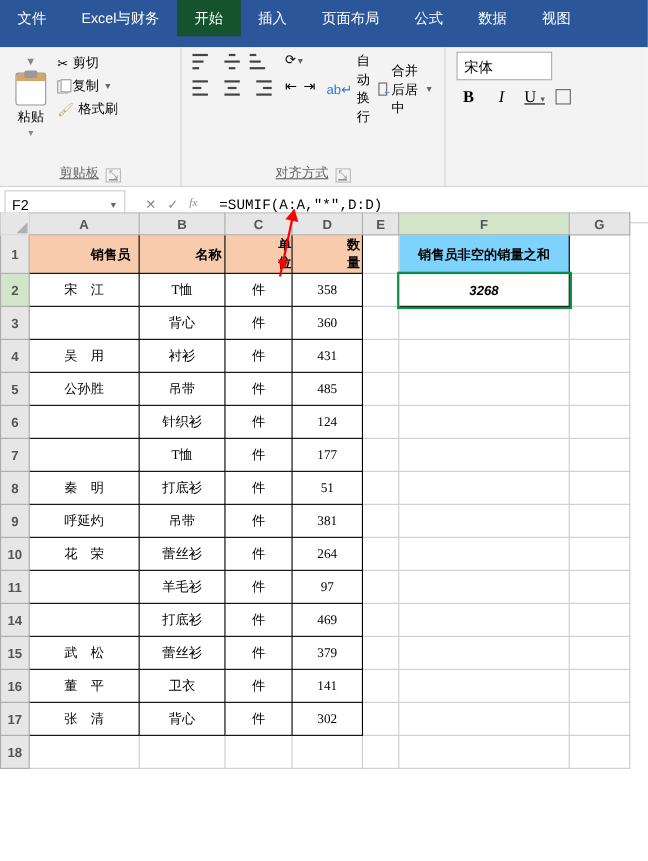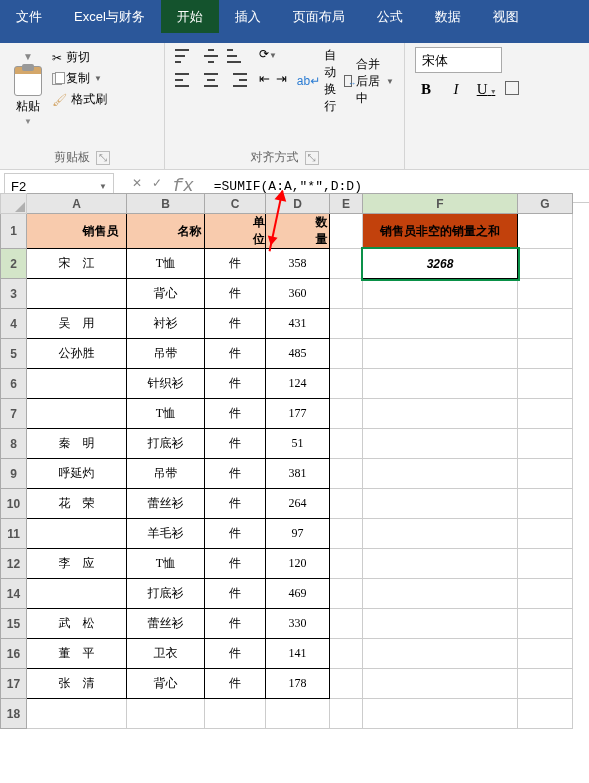--- a/index.html
+++ b/index.html
@@ -2,21 +2,21 @@
 <html><head>
 <meta charset="utf-8">
 <style>
 * { box-sizing: border-box; margin: 0; padding: 0; }
 body { font-family: "Microsoft YaHei", SimSun, sans-serif; font-size: 12px; background: #fff; width: 589px; height: 783px; overflow: hidden; position: relative; }
 .titlebar { background: #2b579a; height: 43px; display: flex; }
 .tab { color: #fff; padding: 0 16px; height: 33px; line-height: 33px; cursor: pointer; font-size: 13px; }
 .tab.active { background: #14532d; }
 .ribbon { background: #f3f3f3; border-bottom: 1px solid #d4d4d4; height: 127px; display: flex; }
 .ribbon-group { border-right: 1px solid #d4d4d4; padding: 4px 10px 0 10px; display: flex; flex-direction: column; justify-content: space-between; }
-.ribbon-group-title { text-align: center; font-size: 12px; color: #666; padding: 3px 0; display: flex; justify-content: center; gap: 6px; align-items: center; }
+.ribbon-group-title { text-align: center; font-size: 12px; color: #666; padding: 3px 0; display: flex; justify-content: center; gap: 6px; align-items: flex-end; text-decoration: underline; }
 .clipboard-top { display: flex; gap: 6px; }
 .paste-btn { display: flex; flex-direction: column; align-items: center; gap: 2px; padding: 4px; }
 .paste-icon { width: 28px; height: 30px; background: linear-gradient(#d4a76a 0 25%, #fff 25% 100%); border: 1px solid #999; border-radius: 3px; position: relative; }
 .paste-icon::before { content:""; position:absolute; top:-3px; left:7px; width:12px; height:7px; background:#999; border-radius:2px; }
 .paste-label { font-size: 12px; }
 .clip-item { display: flex; align-items: center; gap: 4px; padding: 2px 0; }
 .align-main { display: flex; gap: 10px; }
 .align-grid { display: flex; flex-direction: column; gap: 6px; }
 .align-row { display: flex; gap: 6px; }
 .align-btn { width: 20px; height: 18px; display: flex; flex-direction: column; justify-content: space-around; align-items: flex-start; }
@@ -25,34 +25,34 @@
 .extra-item { display: flex; align-items: center; gap: 4px; }
 .font-box { border: 1px solid #aaa; background: #fff; padding: 4px 6px; width: 87px; height: 26px; font-size: 13px; }
 .font-btns { display: flex; gap: 8px; margin-top: 8px; }
 .font-btn { font-family: "Times New Roman", serif; font-size: 15px; width: 22px; text-align: center; }
 .font-btn.bold { font-weight: bold; }
 .font-btn.italic { font-style: italic; }
 .font-btn.underline { text-decoration: underline; }
 .formula-bar { height: 33px; border-bottom: 1px solid #ccc; display: flex; align-items: center; background: #fff; }
 .namebox { width: 110px; height: 26px; border: 1px solid #ccc; margin: 0 4px; padding: 3px 6px; display: flex; justify-content: space-between; align-items: center; font-size: 13px; }
 .fbar-btns { display: flex; gap: 10px; padding: 0 14px; color: #888; }
-.fbar-btn.fx { font-style: italic; font-family: Liberation Mono, monospace; font-size: 18px; }
+.fbar-btn.fx { font-style: italic; font-family: Liberation Serif, serif; font-size: 10px; }
 .fbar-input { flex: 1; padding: 3px 6px; font-size: 13px; font-family: "Courier New", monospace; position: relative; }
 .arrow { position: absolute; width: 2px; height: 62px; background: red; left: 67px; top: 14px; transform: rotate(12deg); z-index: 5; }
 .arrow::before { content: ""; position: absolute; top: -1px; left: -5px; border-left: 6px solid transparent; border-right: 6px solid transparent; border-bottom: 11px solid red; }
 .arrow::after { content: ""; position: absolute; bottom: 6px; left: -4px; border-left: 5px solid transparent; border-right: 5px solid transparent; border-top: 9px solid red; }
 .sheet-area { position: absolute; top: 193px; left: 0; right: 0; bottom: 0; overflow: hidden; }
 .grid { border-collapse: collapse; }
 .grid td, .grid th { border: 1px solid #ccc; font-size: 12px; text-align: center; }
 .grid .rowh { background: #e6e6e6; width: 26px; height: 30px; color: #555; border-color: #aaa; }
 .grid .colh { background: #e6e6e6; height: 20px; color: #555; border-color: #aaa; }
 .colA { width: 100px; } .colB { width: 78px; } .colC { width: 48px; } .colD { width: 64px; } .colE { width: 33px; } .colF { width: 155px; } .colG { width: 55px; }
 .hdr-cell { background: #f8cbad; font-weight: bold; border: 1px solid #000 !important; padding-left: 48px; }
 .dat-cell { border: 1px solid #000 !important; font-family: SimSun; height: 30px; }
-.res-hdr { background: #c2410c; font-weight: bold; border: 1px solid #000 !important; color: #9c0006; }
+.res-hdr { background: #7dd3fc; font-weight: bold; border: 1px solid #000 !important; color: #9c0006; }
 .res-hdr span { color: #000; }
 .res-val { font-weight: bold; border: 1px solid #000 !important; font-size: 13px; font-style: italic; }
 .selected-col { background: #d3e5c8 !important; }
 .selected-row { background: #d3e5c8 !important; }
 .corner { background: #e6e6e6; border:1px solid #aaa; position: relative; }
 .corner::after { content:""; position:absolute; right:1px; bottom:1px; border-left:10px solid transparent; border-bottom:10px solid #b0b0b0; }
 .caret { font-size: 8px; color: #666; }
 .dialog-launcher { font-size: 10px; color: #888; border: 1px solid #bbb; padding: 0 2px; }
 </style>
 </head>
@@ -310,65 +310,55 @@
           <th class="rowh">11</th>
           <td class="dat-cell"></td>
           <td class="dat-cell">羊毛衫</td>
           <td class="dat-cell">件</td>
           <td class="dat-cell">97</td>
           <td></td>
           <td></td>
           <td></td>
         </tr>
   <tr>
-          <th class="rowh">12</th>
-          <td class="dat-cell">李　应</td>
-          <td class="dat-cell">T恤</td>
-          <td class="dat-cell">件</td>
-          <td class="dat-cell">120</td>
-          <td></td>
-          <td></td>
-          <td></td>
-        </tr>
-  <tr>
           <th class="rowh">14</th>
           <td class="dat-cell"></td>
           <td class="dat-cell">打底衫</td>
           <td class="dat-cell">件</td>
           <td class="dat-cell">469</td>
           <td></td>
           <td></td>
           <td></td>
         </tr>
   <tr>
           <th class="rowh">15</th>
           <td class="dat-cell">武　松</td>
           <td class="dat-cell">蕾丝衫</td>
           <td class="dat-cell">件</td>
-          <td class="dat-cell">330</td>
+          <td class="dat-cell">379</td>
           <td></td>
           <td></td>
           <td></td>
         </tr>
   <tr>
           <th class="rowh">16</th>
           <td class="dat-cell">董　平</td>
           <td class="dat-cell">卫衣</td>
           <td class="dat-cell">件</td>
           <td class="dat-cell">141</td>
           <td></td>
           <td></td>
           <td></td>
         </tr>
   <tr>
           <th class="rowh">17</th>
           <td class="dat-cell">张　清</td>
           <td class="dat-cell">背心</td>
           <td class="dat-cell">件</td>
-          <td class="dat-cell">178</td>
+          <td class="dat-cell">302</td>
           <td></td>
           <td></td>
           <td></td>
         </tr>
   <tr>
           <th class="rowh">18</th>
           <td></td>
           <td></td>
           <td></td>
           <td></td>

